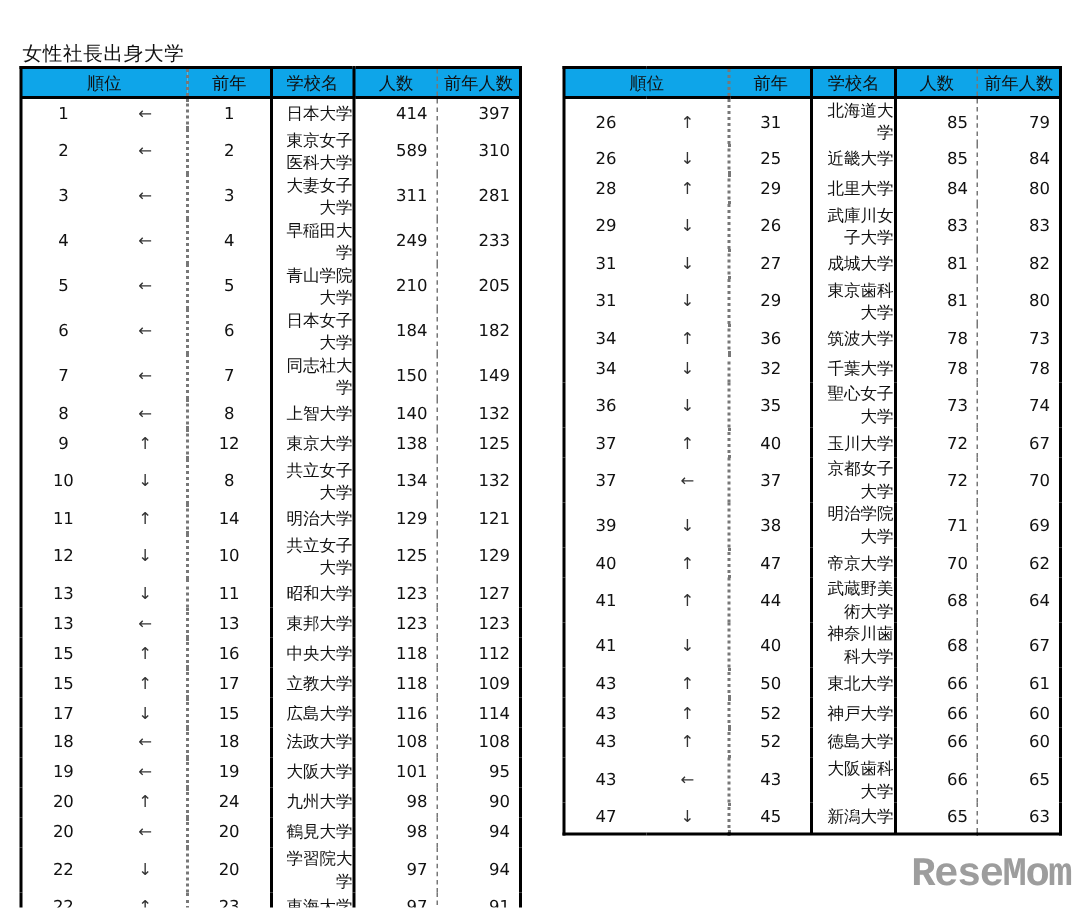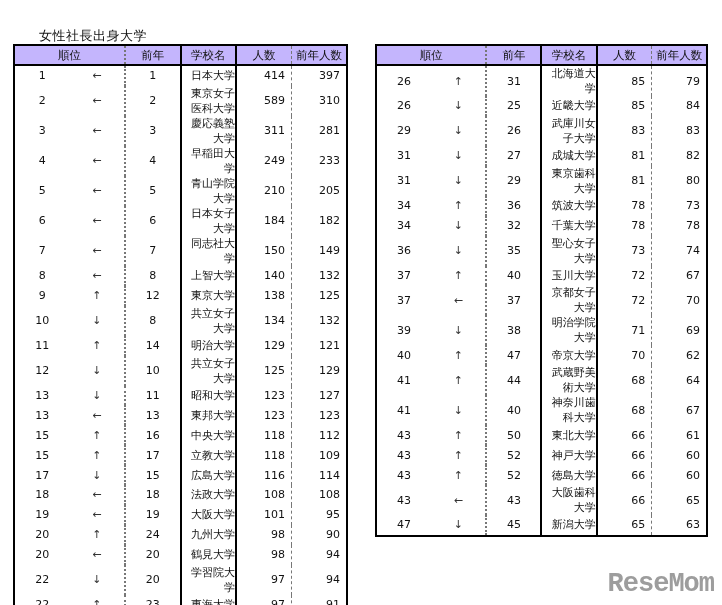--- a/index.html
+++ b/index.html
@@ -1,22 +1,22 @@
 <!DOCTYPE html>
 <html><head>
 <meta charset="utf-8">
 <style>
   html,body{margin:0;padding:0;background:#fff;}
   body{width:722px;height:605px;position:relative;overflow:hidden;font-family:"DejaVu Sans","Liberation Sans",sans-serif;color:#111;}
-  .title{position:absolute;left:15px;top:27px;font-size:13px;letter-spacing:0.5px;margin-left:24px;}
+  .title{position:absolute;left:15px;top:27px;font-size:13px;letter-spacing:0.5px;}
   table{position:absolute;border-collapse:collapse;font-size:11px;table-layout:fixed;}
   table.left{left:13px;top:44px;width:335px;}
   table.right{left:375px;top:44px;width:333px;}
   table{border:2px solid #000;}
-  th{background:#c4b5fd;font-weight:normal;height:18px;padding:0;border-bottom:2px solid #000;font-size:11.5px;}
+  th{background:#0ea5e9;font-weight:normal;height:18px;padding:0;border-bottom:2px solid #000;font-size:11.5px;}
   td{height:19.9px;padding:0;}
   .c-rank{width:30px;text-align:center;}
   .c-arrow{width:29px;text-align:center;color:#333;}
   .c-prev{width:29px;text-align:center;border-left:2px dotted #777;}
   .c-name{padding-left:6px;text-align:right;border-left:2px solid #000;border-right:2px solid #000;}
   .c-num{width:44px;text-align:right;padding-right:6px;border-right:1px dashed #777;}
   .c-pnum{width:58px;text-align:right;padding-right:6px;}
   th.h-rank{text-align:center;}
   th.h-prev{border-left:2px dotted #777;}
   th.h-name{border-left:2px solid #000;border-right:2px solid #000;margin-top:12px;}
@@ -52,21 +52,21 @@
         <td class="c-arrow">←</td>
         <td class="c-prev">2</td>
         <td class="c-name">東京女子医科大学</td>
         <td class="c-num">589</td>
         <td class="c-pnum">310</td>
       </tr>
       <tr>
         <td class="c-rank">3</td>
         <td class="c-arrow">←</td>
         <td class="c-prev">3</td>
-        <td class="c-name">慶応義塾大学</td>
+        <td class="c-name">大妻女子大学</td>
         <td class="c-num">311</td>
         <td class="c-pnum">281</td>
       </tr>
       <tr>
         <td class="c-rank">4</td>
         <td class="c-arrow">←</td>
         <td class="c-prev">4</td>
         <td class="c-name">早稲田大学</td>
         <td class="c-num">249</td>
         <td class="c-pnum">233</td>
@@ -247,20 +247,28 @@
       </tr>
       <tr>
         <td class="c-rank">26</td>
         <td class="c-arrow">↓</td>
         <td class="c-prev">25</td>
         <td class="c-name">近畿大学</td>
         <td class="c-num">85</td>
         <td class="c-pnum">84</td>
       </tr>
       <tr>
+        <td class="c-rank">28</td>
+        <td class="c-arrow">↑</td>
+        <td class="c-prev">29</td>
+        <td class="c-name">北里大学</td>
+        <td class="c-num">84</td>
+        <td class="c-pnum">80</td>
+      </tr>
+      <tr>
         <td class="c-rank">29</td>
         <td class="c-arrow">↓</td>
         <td class="c-prev">26</td>
         <td class="c-name">武庫川女子大学</td>
         <td class="c-num">83</td>
         <td class="c-pnum">83</td>
       </tr>
       <tr>
         <td class="c-rank">31</td>
         <td class="c-arrow">↓</td>

